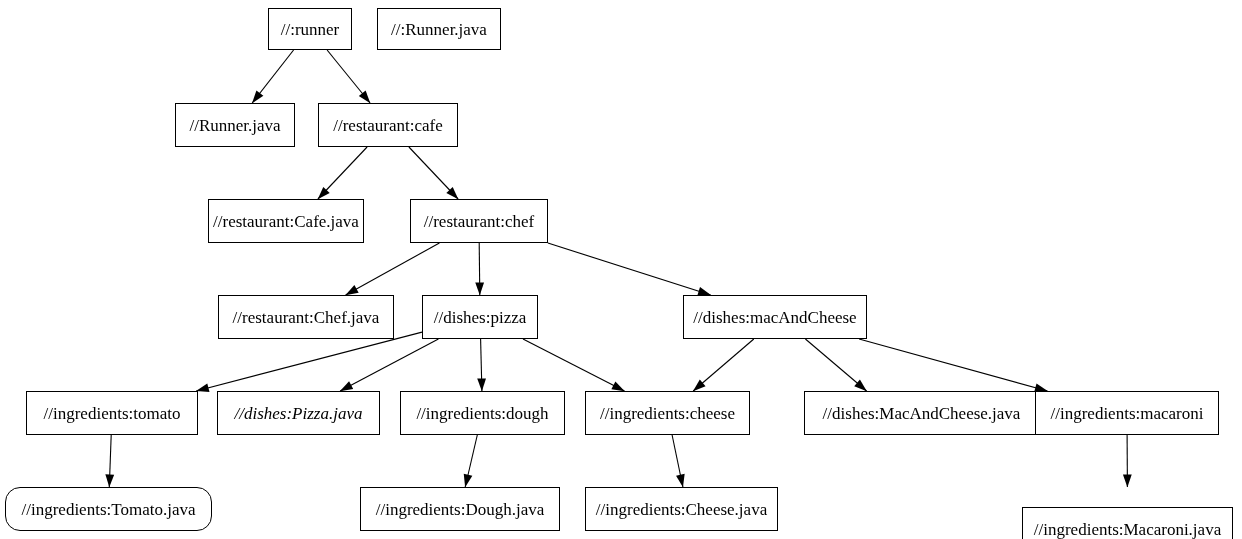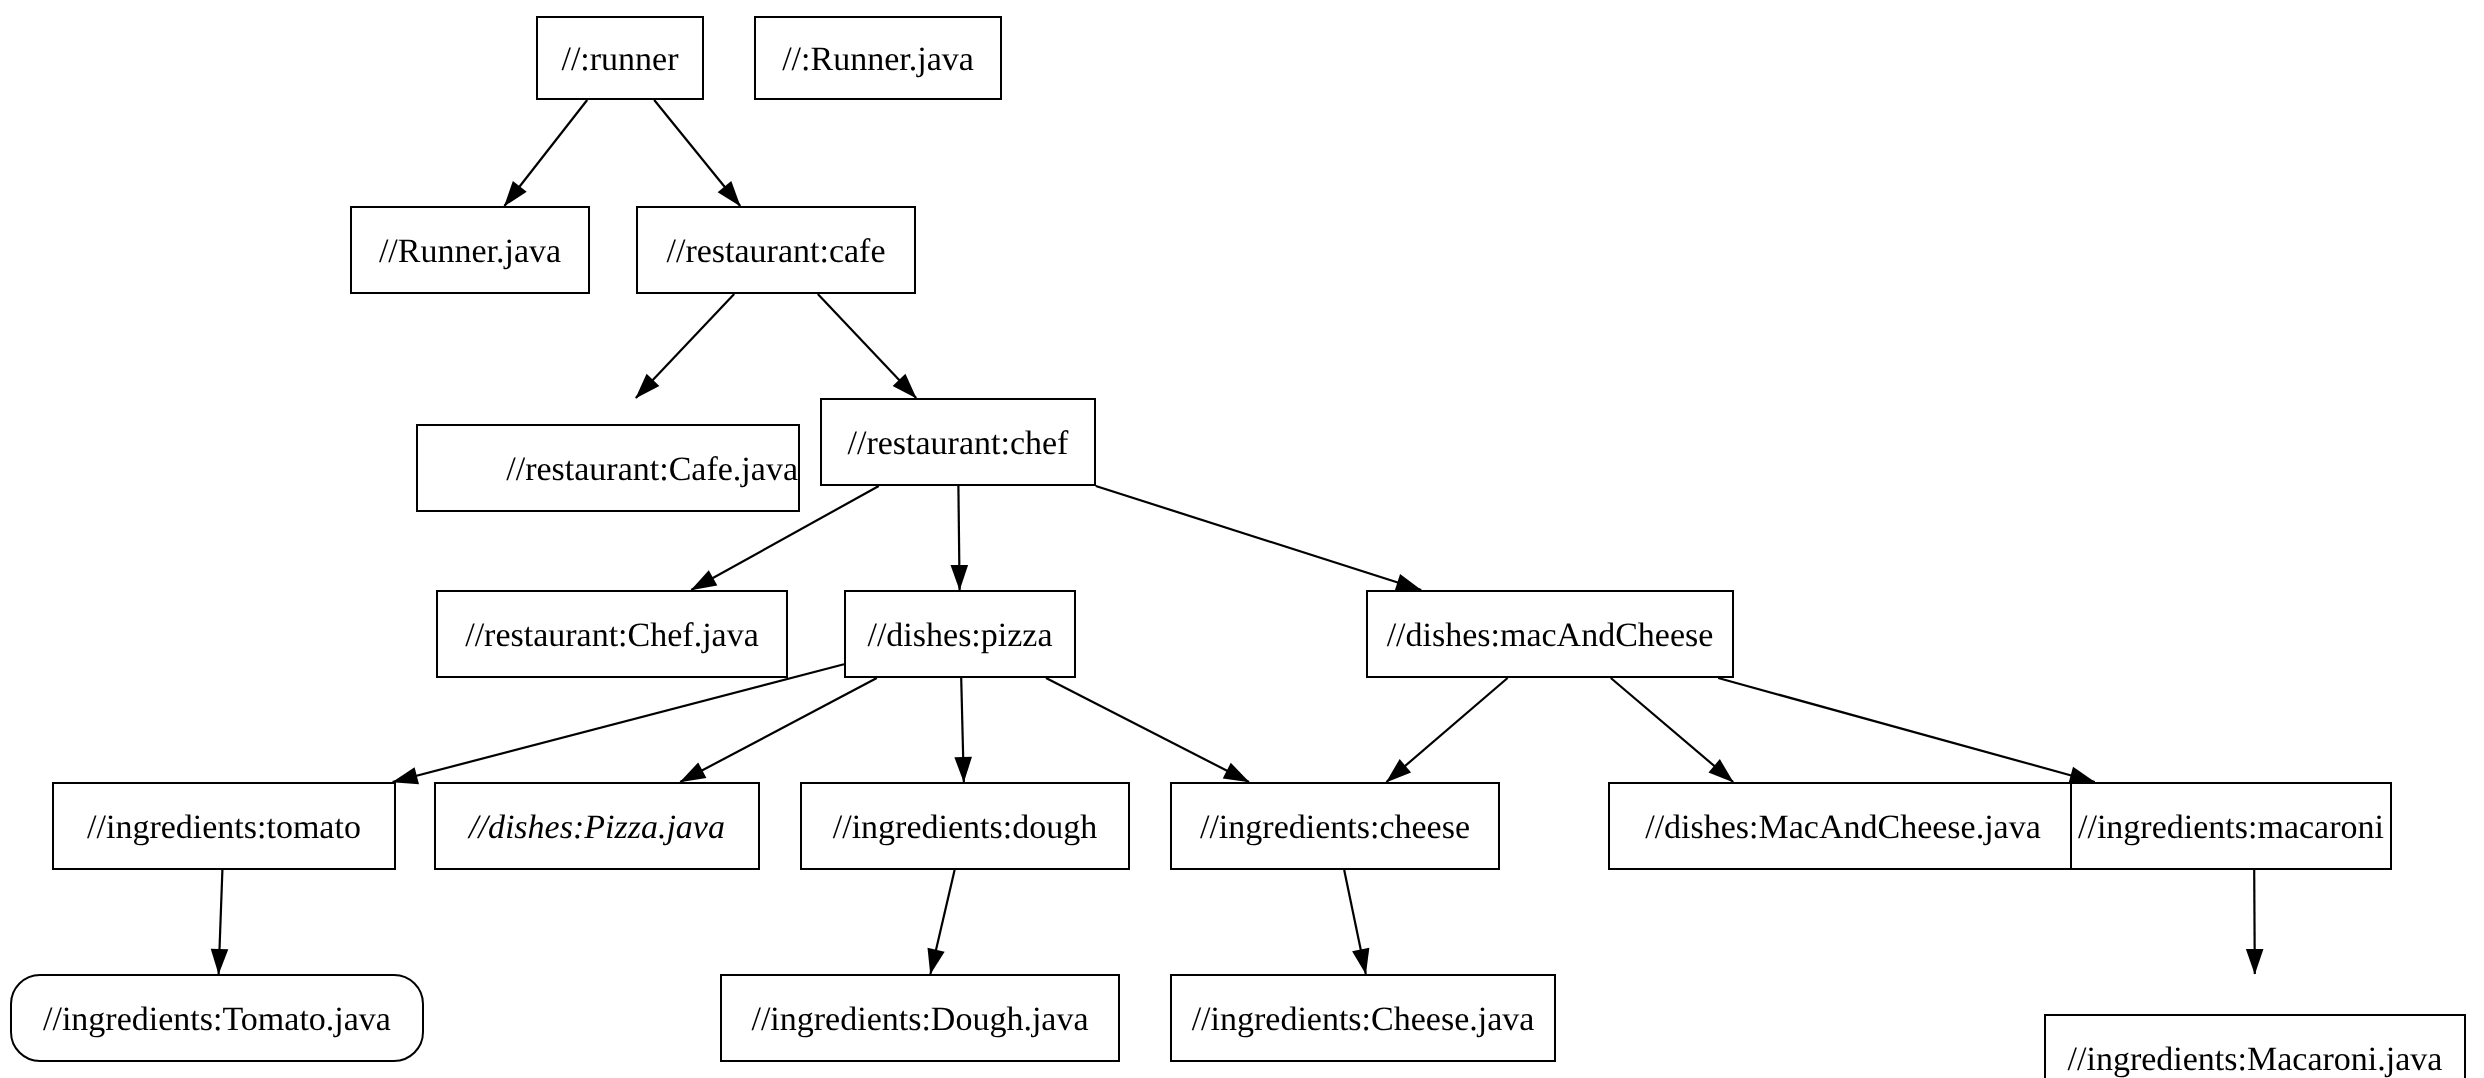--- a/index.html
+++ b/index.html
@@ -76,21 +76,21 @@
     </div>
     <div class="node" style="left: 377px; top: 8px; width: 124px; height: 42px;">
       <span>//:Runner.java</span>
     </div>
     <div class="node" style="left: 175px; top: 103px; width: 120px; height: 44px;">
       <span>//Runner.java</span>
     </div>
     <div class="node" style="left: 318px; top: 103px; width: 140px; height: 44px;">
       <span>//restaurant:cafe</span>
     </div>
-    <div class="node" style="left: 208px; top: 212px; width: 192px; height: 44px; justify-content: flex-end;">
+    <div class="node" style="left: 208px; top: 199px; width: 156px; height: 44px;">
       <span>//restaurant:Cafe.java</span>
     </div>
     <div class="node" style="left: 410px; top: 199px; width: 138px; height: 44px;">
       <span>//restaurant:chef</span>
     </div>
     <div class="node" style="left: 218px; top: 295px; width: 176px; height: 44px;">
       <span>//restaurant:Chef.java</span>
     </div>
     <div class="node" style="left: 422px; top: 295px; width: 116px; height: 44px;">
       <span>//dishes:pizza</span>
@@ -106,21 +106,21 @@
     </div>
     <div class="node" style="left: 400px; top: 391px; width: 165px; height: 44px;">
       <span>//ingredients:dough</span>
     </div>
     <div class="node" style="left: 585px; top: 391px; width: 165px; height: 44px;">
       <span>//ingredients:cheese</span>
     </div>
     <div class="node" style="left: 775px; top: 391px; width: 235px; height: 44px; margin-left: 29px;">
       <span>//dishes:MacAndCheese.java</span>
     </div>
-    <div class="node" style="left: 1035px; top: 391px; width: 161px; height: 44px;">
+    <div class="node" style="left: 1035px; top: 391px; width: 184px; height: 44px;">
       <span>//ingredients:macaroni</span>
     </div>
     <div class="node" style="left: 5px; top: 487px; width: 207px; height: 44px; border-radius: 15px;">
       <span>//ingredients:Tomato.java</span>
     </div>
     <div class="node" style="left: 360px; top: 487px; width: 200px; height: 44px;">
       <span>//ingredients:Dough.java</span>
     </div>
     <div class="node" style="left: 585px; top: 487px; width: 193px; height: 44px;">
       <span>//ingredients:Cheese.java</span>

